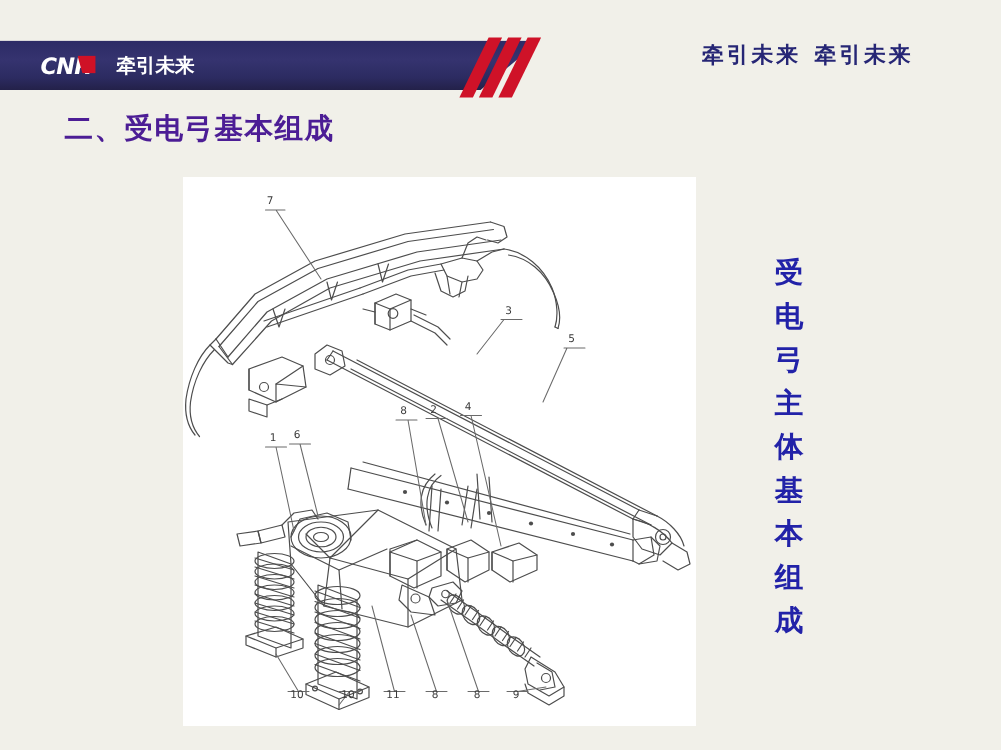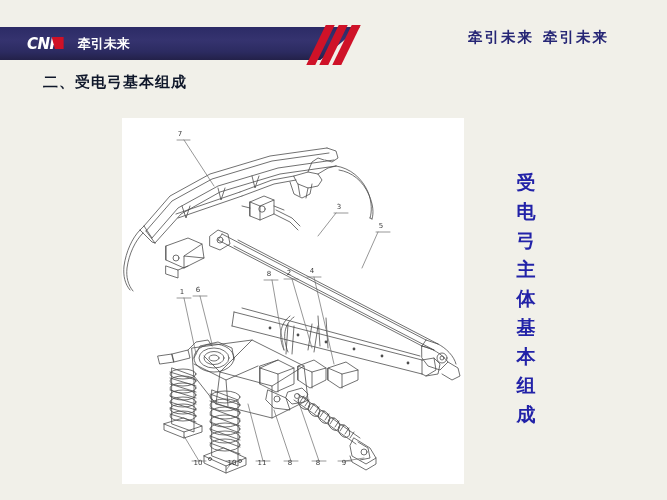--- a/index.html
+++ b/index.html
@@ -124,23 +124,23 @@
     white-space: nowrap;
     margin-top: 1px;
   }
   .slogan-en .gap2 { display:inline-block; width: 8px; }
 
   
   .slide-title {
     position: absolute;
     left: 43px;
     top: 73px;
-    font-size: 15px;
-    font-weight: bold;
-    color: #0f172a;
+    font-size: 19px;
+    font-weight: bold;
+    color: #4c1d95;
     letter-spacing: 1px;
     white-space: nowrap;
   }
 
   
   .vcaption {
     position: absolute;
     left: 508px;
     top: 168px;
     width: 36px;

